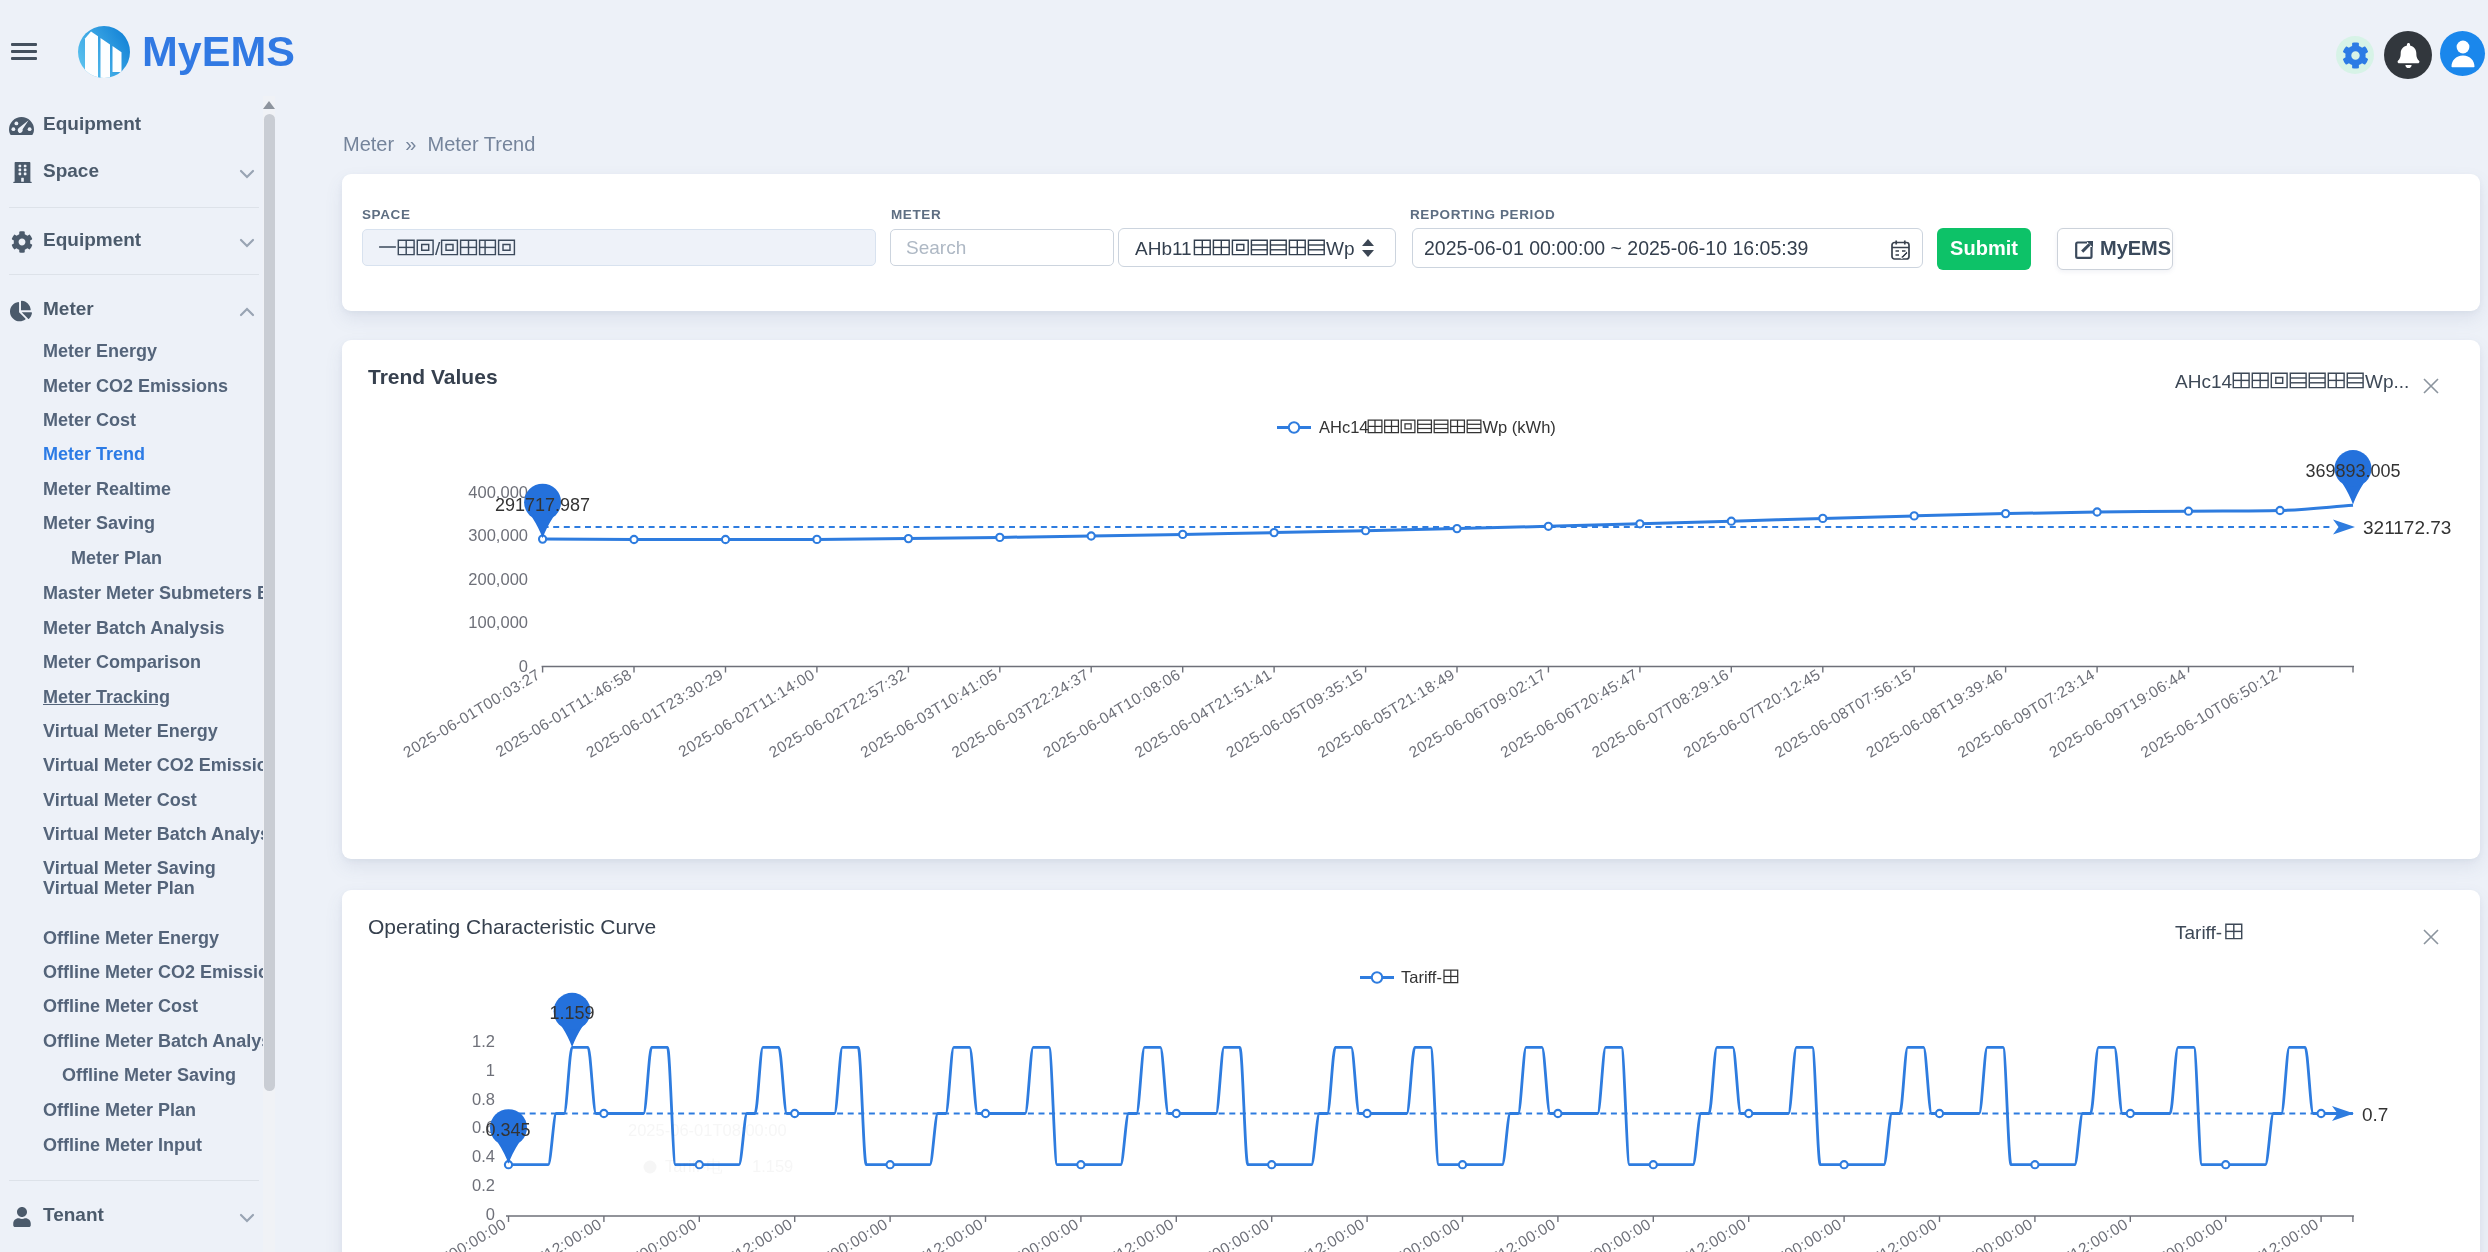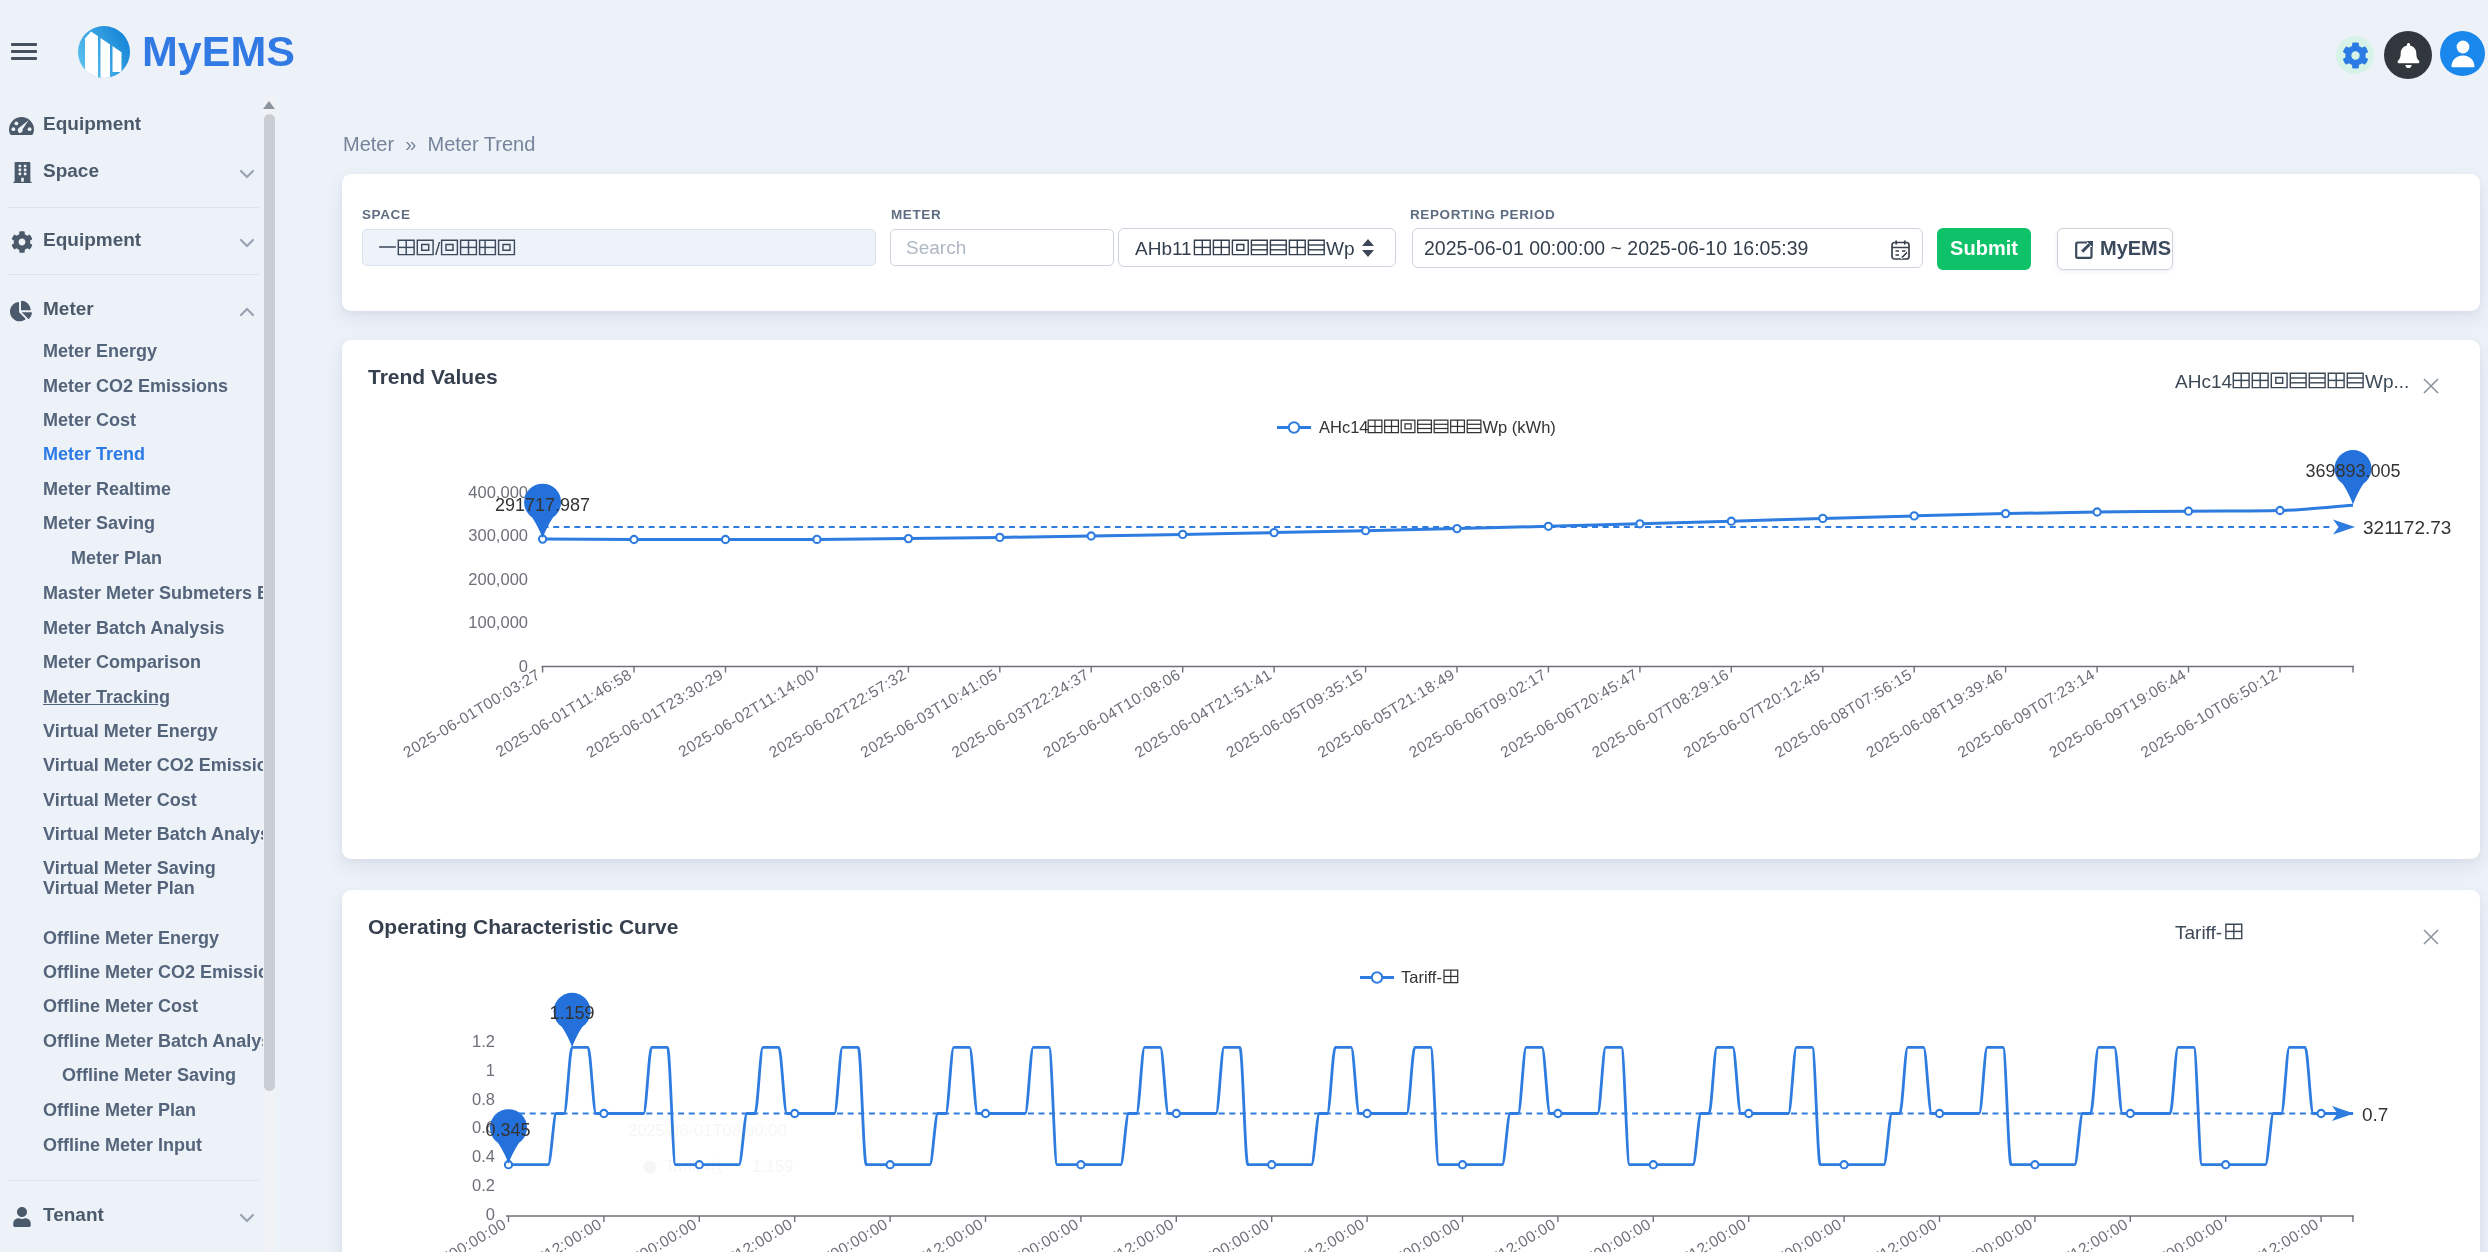--- a/index.html
+++ b/index.html
@@ -210,21 +210,21 @@
     <path d="M153.3 8.4 H169.1" fill="none" stroke="#3d4856" stroke-width="1.43"></path>
     <path d="M172.3 1.2 H188.1 V15.6 H172.3 Z" fill="none" stroke="#3d4856" stroke-width="1.43"></path>
     <path d="M172.3 6.0 H188.1" fill="none" stroke="#3d4856" stroke-width="1.43"></path>
     <path d="M172.3 10.8 H188.1" fill="none" stroke="#3d4856" stroke-width="1.43"></path>
     <text x="190.0" y="16.0" font-size="19" fill="#3d4856" font-weight="normal">Wp...</text>
   </svg>
 <svg class="abs" style="left:2422px;top:377px" width="18" height="18" viewBox="0 0 18 18">
     <path d="M2 2 L16 16 M16 2 L2 16" stroke="#8b949e" stroke-width="1.6"></path>
   </svg>
 <div class="card" style="left:342px;top:890px;width:2138px;height:519px"></div>
-<div class="abs" style="left:368px;top:915px;font-size:21px;font-weight:bold;color:#36404e">Operating Characteristic Curve</div>
+<div class="abs" style="left:368px;top:915px;font-size:21px;font-weight:normal;color:#36404e">Operating Characteristic Curve</div>
 <svg class="abs" style="left:2175px;top:923px" width="120" height="24">
     <text x="0.0" y="16.0" font-size="19" fill="#3d4856" font-weight="normal">Tariff-</text>
     <path d="M50.9 1.2 H66.7 V15.6 H50.9 Z" fill="none" stroke="#3d4856" stroke-width="1.43"></path>
     <path d="M50.9 8.4 H66.7" fill="none" stroke="#3d4856" stroke-width="1.43"></path>
     <path d="M58.8 1.2 V15.6" fill="none" stroke="#3d4856" stroke-width="1.43"></path>
   </svg>
 <svg class="abs" style="left:2422px;top:928px" width="18" height="18" viewBox="0 0 18 18">
     <path d="M2 2 L16 16 M16 2 L2 16" stroke="#8b949e" stroke-width="1.6"></path>
   </svg>
 <svg class="abs" style="left:0;top:0" width="2488" height="1252" viewBox="0 0 2488 1252">

